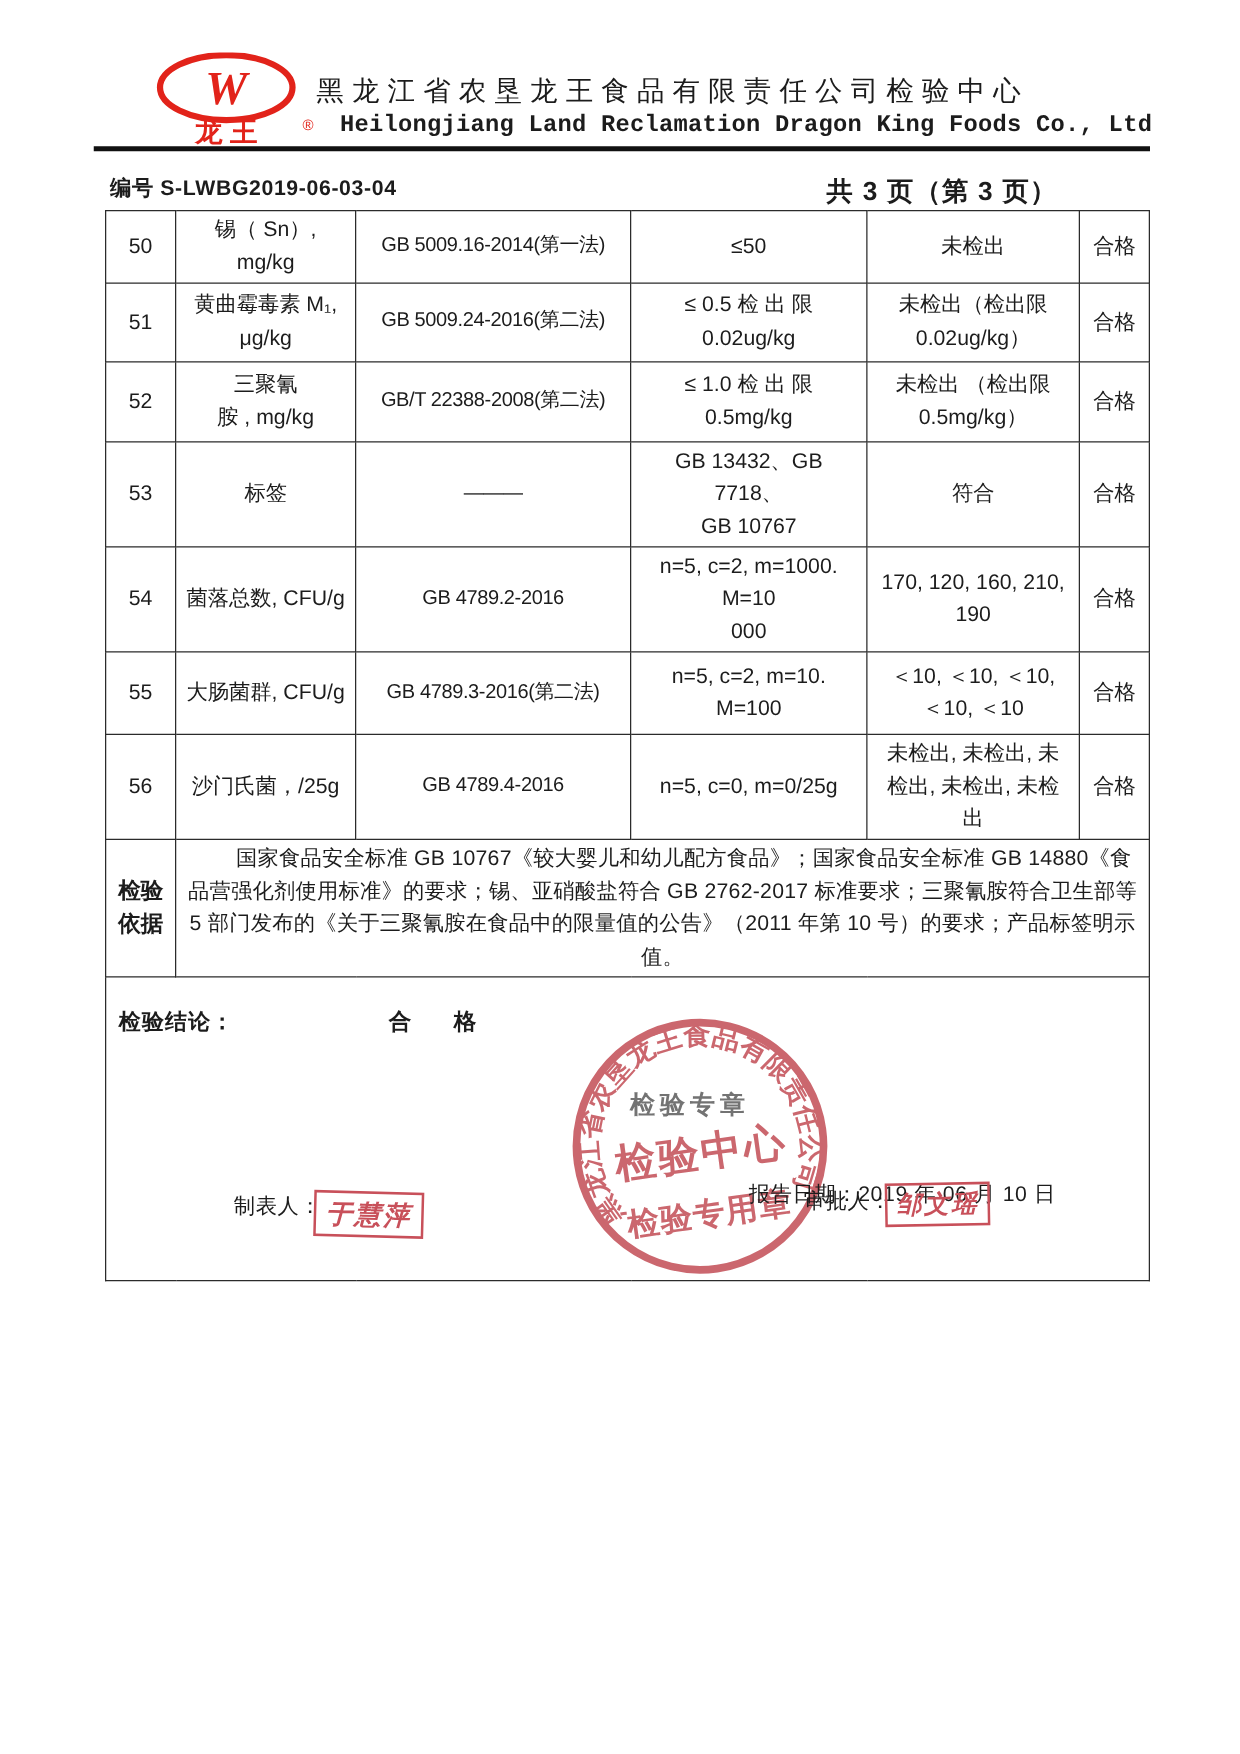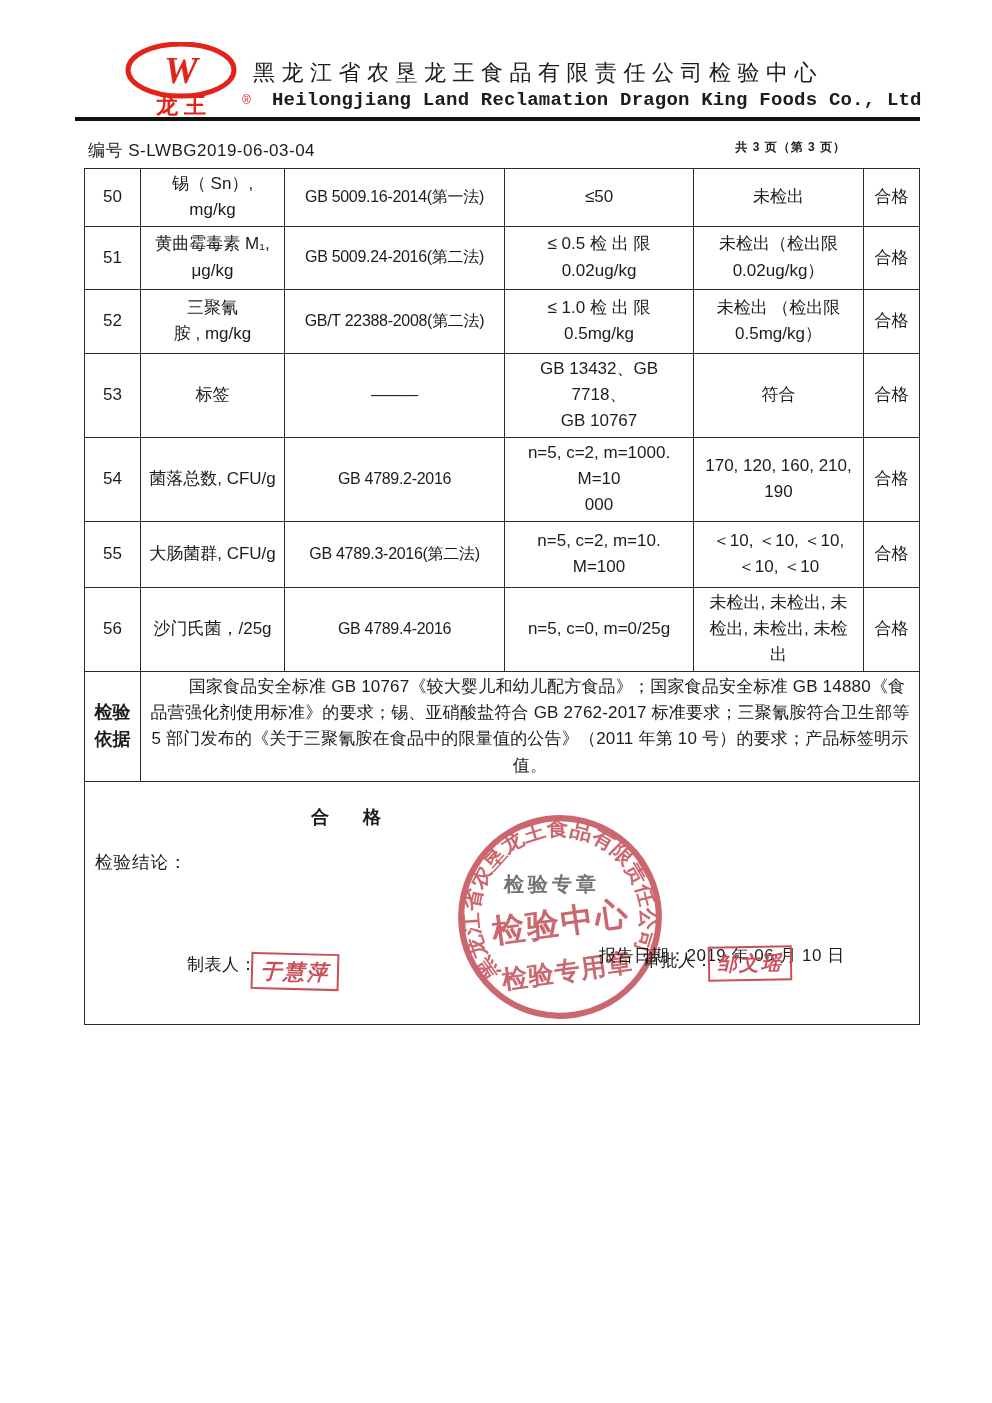--- a/index.html
+++ b/index.html
@@ -14,22 +14,22 @@
     position:absolute; left:253px; top:58px; width:600px;
     font-size:22px; font-weight:normal; letter-spacing:6.5px; white-space:nowrap;
   }
   .title-en{
     position:absolute; left:262px; top:89px; width:620px;
     font-family:"Liberation Mono", monospace; font-weight:bold; font-size:19px;
     white-space:nowrap; letter-spacing:0.2px;margin-left:10px;
   }
   .header-rule{position:absolute; left:75px; top:117px; width:845px; height:0;
     border-top:4px solid #111;}
-  .report-no{position:absolute; left:88px; top:139px; font-size:17px; font-weight:normal; letter-spacing:0.5px;}
-  .page-info{position:absolute; right:146px; top:139px; font-size:12px; font-weight:bold; letter-spacing:1px;}
+  .report-no{position:absolute; left:88px; top:139px; font-size:17px; font-weight:bold; letter-spacing:0.5px;}
+  .page-info{position:absolute; right:146px; top:139px; font-size:21px; font-weight:bold; letter-spacing:1px;}
   
   table.results{
     position:absolute; left:84px; top:168px; width:835px;
     border-collapse:collapse; table-layout:fixed; font-size:17px;
   }
   table.results td{
     border:1.6px solid #2b2b2b; vertical-align:middle; text-align:center;
     padding:2px 6px; line-height:1.55; overflow:hidden;
   }
   tr.r50{height:29px;} tr.r51{height:63px;} tr.r52{height:64px;}
@@ -40,21 +40,21 @@
   td.method.center{text-align:center;}
   td.req-just{text-align:left; padding-left:11px; padding-right:11px; white-space:pre-line;}
   td.pre-c{white-space:pre-line;}
   td.left-pre{text-align:left; padding-left:10px; white-space:pre-line;}
   td.basis-label{font-weight:bold; font-size:18px; white-space:pre-line; line-height:1.9;}
   td.basis-text{
     text-align:justify; padding:6px 14px 6px 12px; line-height:35px;
     text-indent:34px; font-size:17px; letter-spacing:0.2px;
   }
   td.concl-cell{position:relative; padding:0;}
-  .concl-label{position:absolute; left:10px; top:22px; font-size:17.5px; font-weight:400; letter-spacing:1px;margin-top:45px;}
+  .concl-label{position:absolute; left:10px; top:22px; font-size:17.5px; font-weight:700; letter-spacing:1px;}
   .concl-value{position:absolute; left:226px; top:22px; font-size:18px; font-weight:600; letter-spacing:8px;text-align:right;}
   
   .seal{position:absolute; left:368px; top:28px; width:214px; height:214px;}
   .seal-overlay{
     position:absolute; left:419px; top:87px; font-size:20px; font-weight:bold;
     letter-spacing:4px; color:#737373;
   }
   .report-date{position:absolute; left:514px; top:161px; font-size:17px; letter-spacing:0.5px;}
   
   .foot-label{position:absolute; font-size:17px; letter-spacing:0.5px;}

